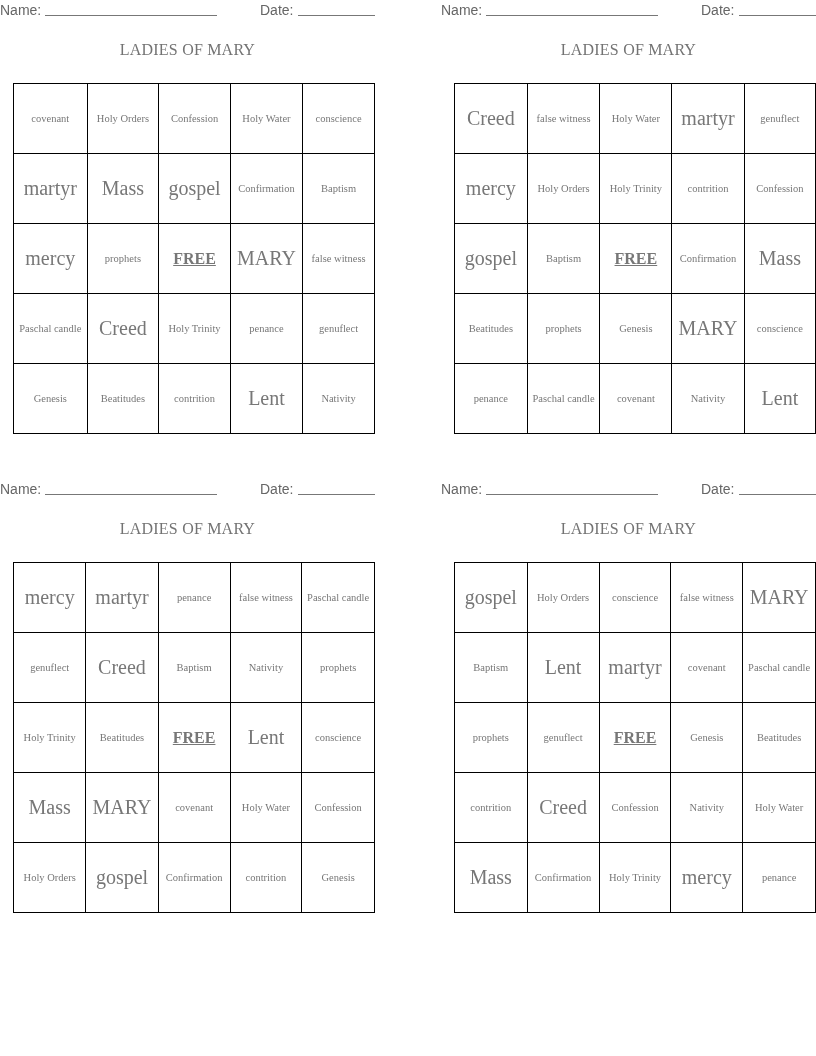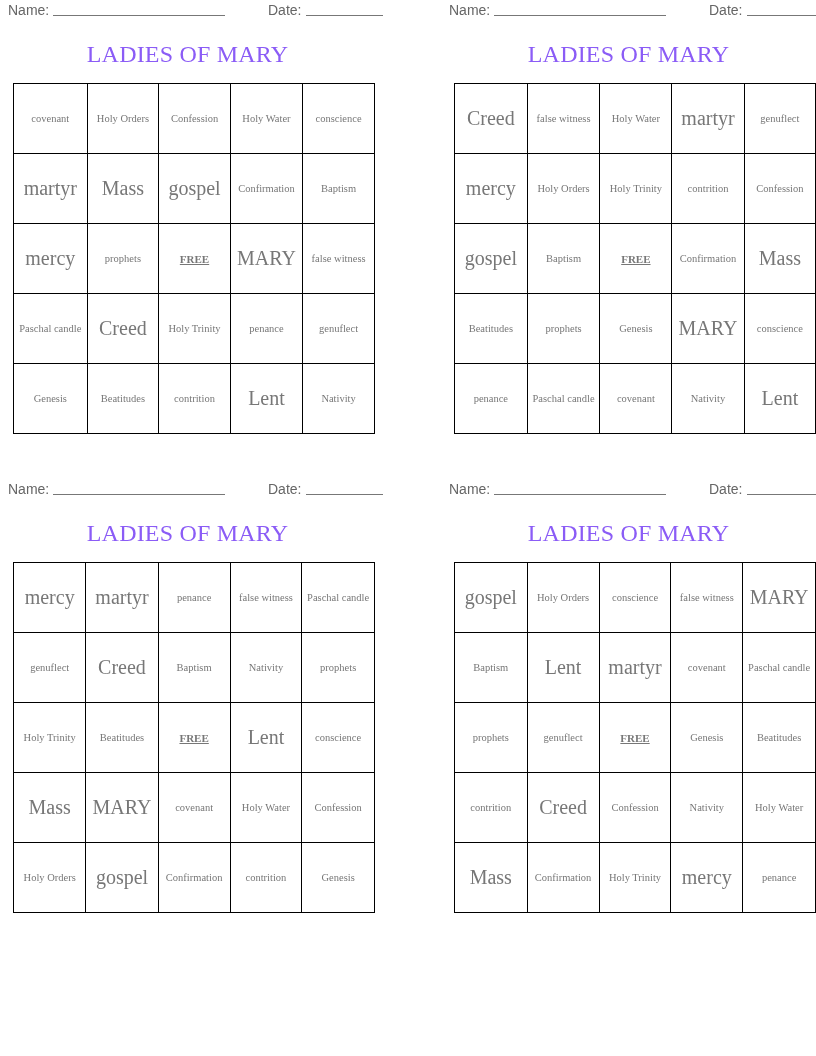--- a/index.html
+++ b/index.html
@@ -1,43 +1,43 @@
 <!DOCTYPE html>
 <html><head>
 <meta charset="utf-8">
 <style>
   html, body { margin: 0; padding: 0; background: #ffffff; }
   body { width: 816px; height: 1056px; position: relative; overflow: hidden; }
   .card { position: absolute; width: 375px; }
   .name-row {
-    position: absolute; top: 2px; left: 8px; width: 375px; height: 18px;
+    position: absolute; top: 2px; left: 0; width: 375px; height: 18px;
     font-family: "Liberation Sans", sans-serif; font-size: 14px; color: #666666;
   }
   .name-label { position: absolute; left: 0; top: 0; }
   .name-line { position: absolute; left: 45px; top: 13px; width: 172px; border-bottom: 1px solid #777777; }
   .date-label { position: absolute; left: 260px; top: 0; text-align: right; }
   .date-line { position: absolute; left: 298px; top: 13px; width: 77px; border-bottom: 1px solid #777777; }
   .title {
     position: absolute; top: 41px; left: 0; width: 375px; text-align: center;
-    font-family: "Liberation Serif", serif; font-size: 24px; color: #8b5cf6; letter-spacing: 0.2px;
+    font-family: "Liberation Serif", serif; font-size: 16px; color: #737373; letter-spacing: 0.2px;
   }
   .grid {
     position: absolute; top: 83px; left: 13px;
     border-collapse: collapse; table-layout: fixed;
   }
   .grid td {
     border: 1px solid #000000; width: 73px; height: 69px; padding: 0;
     text-align: center; vertical-align: middle;
     font-family: "Liberation Serif", serif; color: #777777;
     white-space: nowrap; overflow: hidden;
   }
   .grid td.c0 { width: 74px; }
   .sz-s { font-size: 10.5px; }
   .sz-l { font-size: 20px; }
-  .free { font-size: 11px; font-weight: bold; text-decoration: underline; color: #666666; }
+  .free { font-size: 16px; font-weight: bold; text-decoration: underline; color: #666666; }
 </style>
 </head>
 <body>
 
 <div id="cards-root">
     <div class="card" style="left: 0px; top: 0px;">
       <div class="name-row">
         <span class="name-label">Name:</span>
         <span class="name-line"></span>
         <span class="date-label">Date:</span>

